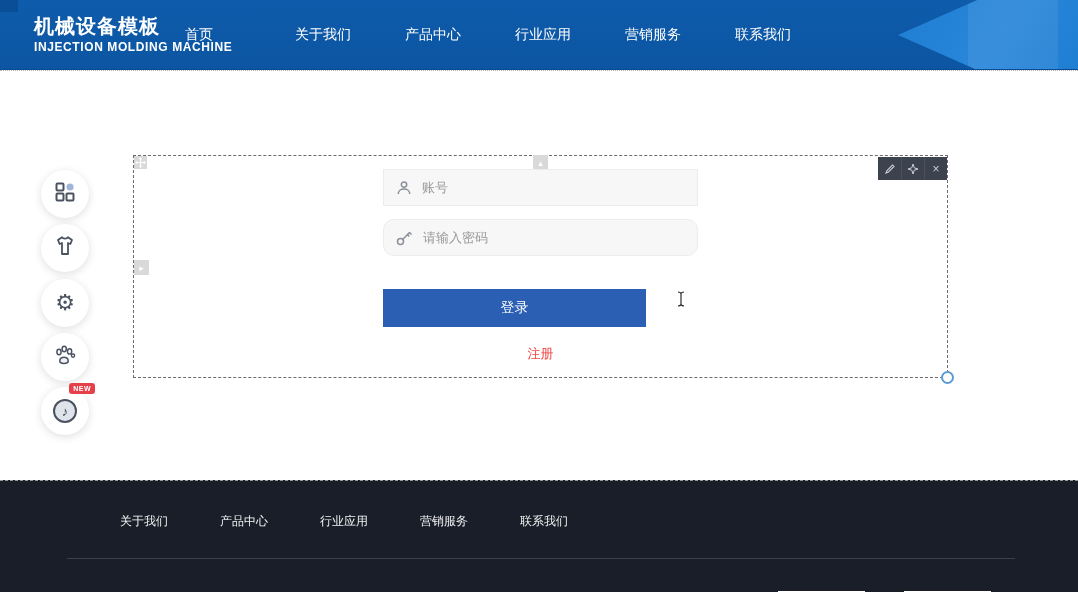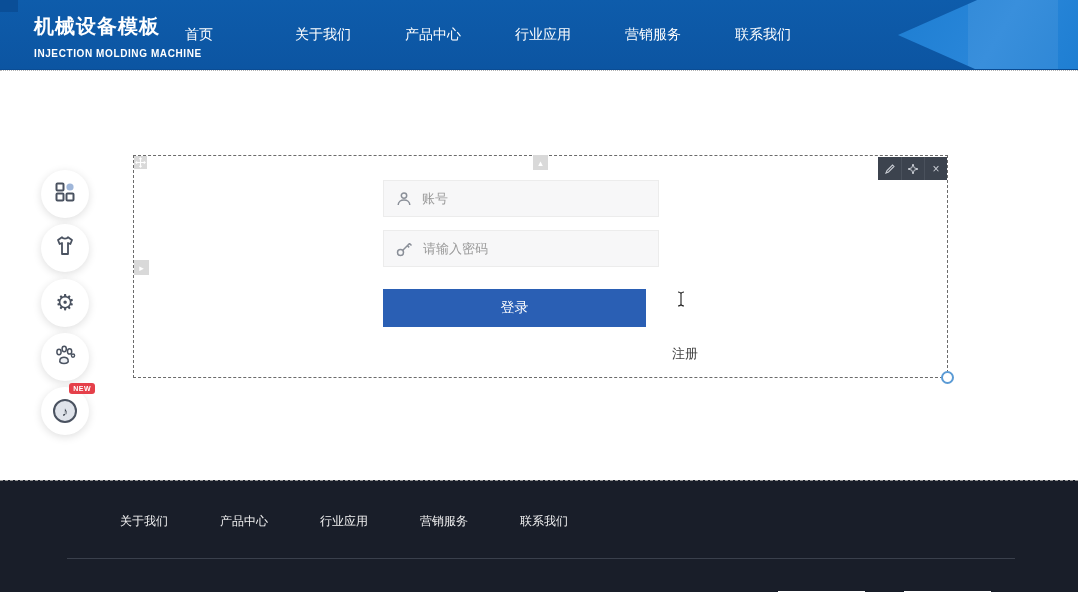--- a/index.html
+++ b/index.html
@@ -9,21 +9,21 @@
   
   .header { position:absolute; left:0; top:0; width:1078px; height:70px;
     background:linear-gradient(180deg,#0e5cab 0%,#0c55a2 100%); border-bottom:1px solid #0a4c94; overflow:hidden;padding-left:12px; }
   .corner-patch { position:absolute; left:0; top:0; width:18px; height:12px; background:#0a4e97; }
   .header-chevron { position:absolute; right:0; top:0; width:180px; height:70px;
     background:linear-gradient(120deg,#1e7ed2 0%,#2a87da 55%,#1e7ed2 100%);
     clip-path:polygon(44% 0,100% 0,100% 100%,44% 100%,0 50%); }
   .header-chevron-hi { position:absolute; right:20px; top:0; width:90px; height:70px; background:rgba(255,255,255,.07); }
   .logo { position:absolute; left:34px; top:14px; color:#fff; }
   .logo-title { font-size:20px; font-weight:bold; letter-spacing:1px; line-height:24px; }
-  .logo-sub { font-size:10px; font-weight:bold; letter-spacing:.6px; margin-top:10px; }
+  .logo-sub { font-size:12px; font-weight:bold; letter-spacing:.6px; margin-top:2px; }
   .nav { position:absolute; left:185px; top:0; height:70px; display:flex; align-items:center; }
   .nav-item { width:110px; text-align:left; color:#fff; font-size:14px; cursor:pointer; }
 
   
   .main { position:absolute; left:0; top:70px; width:1078px; height:410px; background:#fff; border-top:1px dotted #b3b3b3; }
 
   
   .side-tool { position:absolute; left:41px; width:48px; height:48px; border-radius:50%;
     background:#fff; box-shadow:0 2px 8px rgba(0,0,0,.13); display:flex; align-items:center; justify-content:center;
     color:#4a5260; cursor:pointer; }
@@ -41,32 +41,32 @@
   .handle-top { left:399px; top:-1px; width:15px; height:15px; font-size:9px; color:#fff; }
   .handle-left { left:0; top:104px; width:15px; height:15px; font-size:9px; color:#fff; }
   .handle-rotate { position:absolute; right:-7px; bottom:-7px; width:13px; height:13px; border-radius:50%;
     border:2px solid #5b9bd5; background:#fff; cursor:pointer; }
   .sel-toolbar { position:absolute; right:0; top:1px; height:23px; display:flex; background:#3c434e; }
   .sel-tool { width:23px; height:23px; display:flex; align-items:center; justify-content:center;
     color:#c9cdd4; font-size:12px; cursor:pointer; border-left:1px solid #4a515c; }
   .sel-tool:first-child { border-left:none; }
 
   
-  .field { position:absolute; left:383px; width:276px; height:37px; background:#f7f7f8; border:1px solid #ececec;
-    display:flex; align-items:center; padding-left:12px;margin-top:11px; }
+  .field { position:absolute; left:383px; width:315px; height:37px; background:#f7f7f8; border:1px solid #ececec;
+    display:flex; align-items:center; padding-left:12px; }
   .field-account { top:169px; }
-  .field-password { top:219px; }
+  .field-password { top:219px;border-radius:11px; }
   .field svg { margin-right:10px; flex:0 0 auto; }
   .field input { border:none; outline:none; background:transparent; font-size:13px; color:#333; width:240px;
     font-family:"Liberation Sans","DejaVu Sans",sans-serif; }
   .field input::placeholder { color:#9a9a9a; }
   .login-btn { position:absolute; left:383px; top:289px; width:263px; height:38px; background:#2a5fb4; border:none;
     color:#fff; font-size:14px; cursor:pointer; font-family:"Liberation Sans","DejaVu Sans",sans-serif; }
-  .register-link { position:absolute; left:383px; top:345px; width:315px; text-align:right; font-size:13px;
-    color:#404040; cursor:pointer; text-decoration:none; display:block; }
+  .register-link { position:absolute; left:383px; top:345px; width:315px; text-align:center; font-size:13px;
+    color:#ef4444; cursor:pointer; text-decoration:none; display:block; }
 
   .ibeam-cursor { position:absolute; left:676px; top:220px; }
 
   
   .footer { position:absolute; left:0; top:480px; width:1078px; height:112px; background:#191e29;
     border-top:1px dashed #9a9a9a; }
   .footer-links { position:absolute; left:120px; top:32px; display:flex; }
   .footer-link { width:100px; color:#f2f2f2; font-size:12px; cursor:pointer; }
   .footer-divider { position:absolute; left:67px; top:77px; width:948px; height:1px; background:#3a404c; }
   .qr-strip { position:absolute; top:110px; height:2px; background:#fff; }

